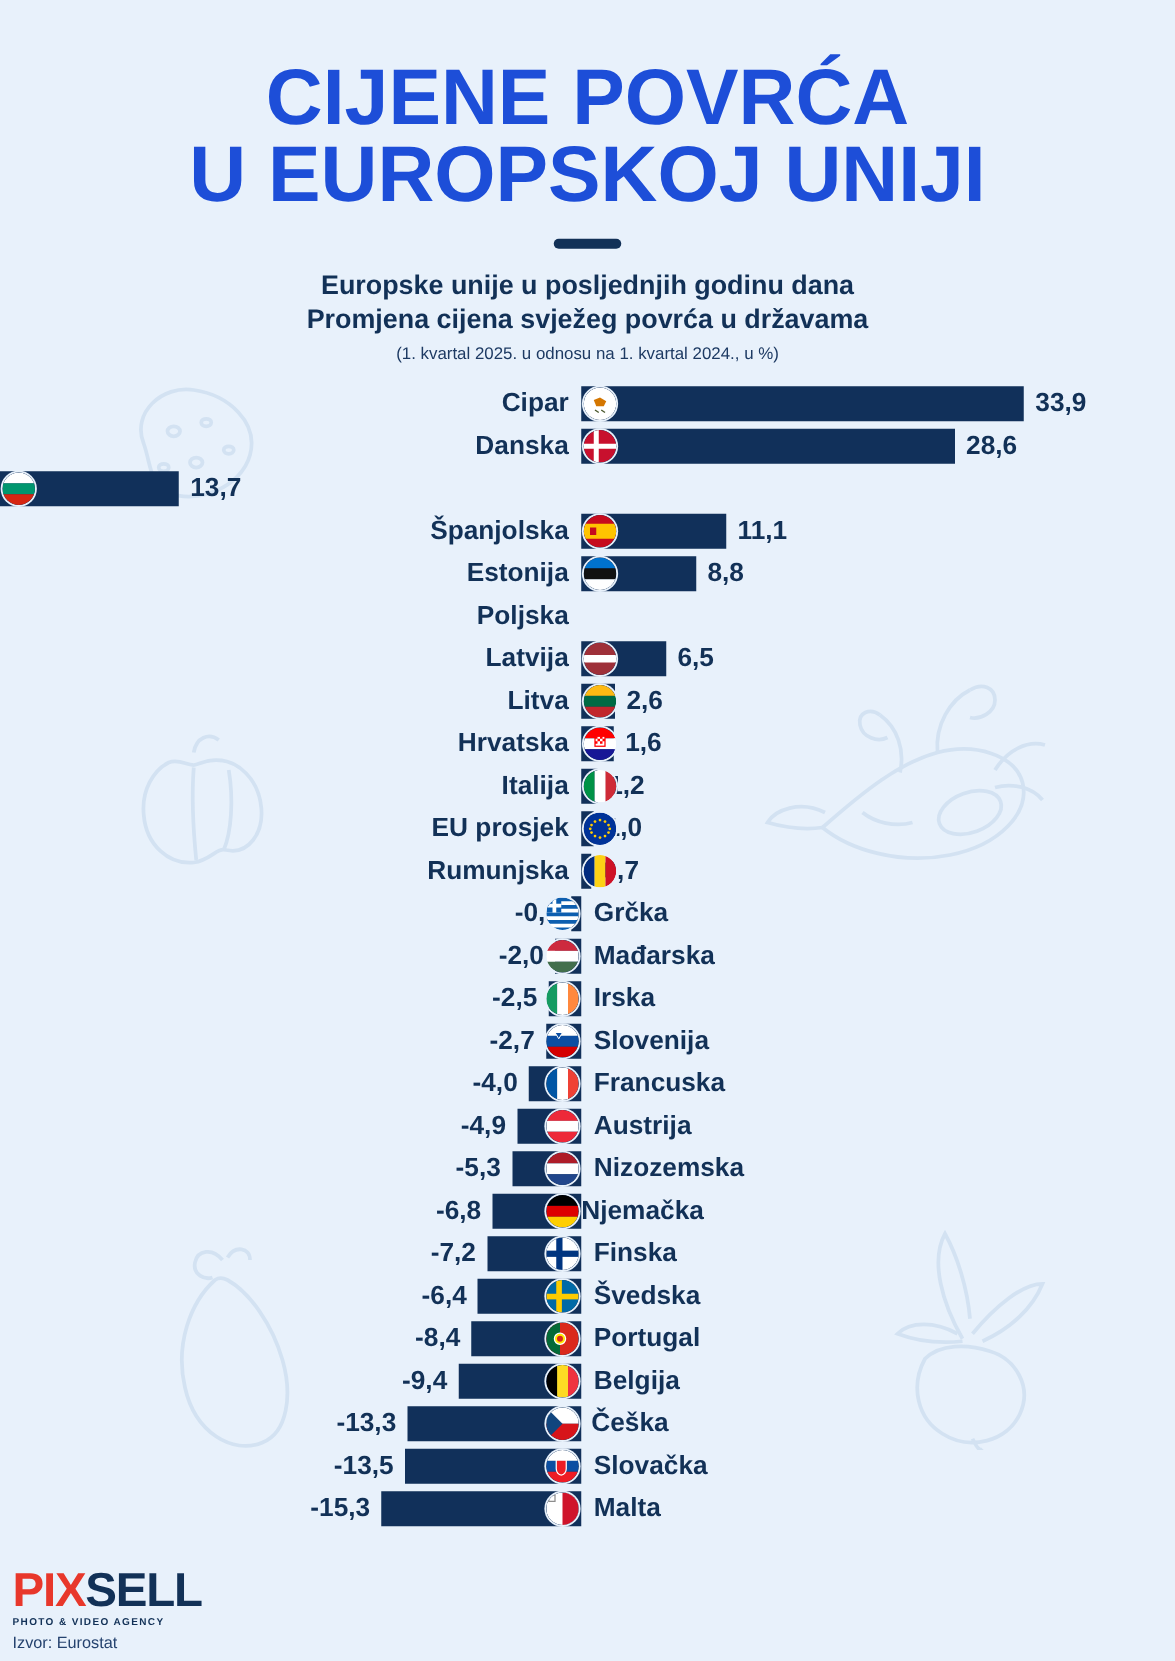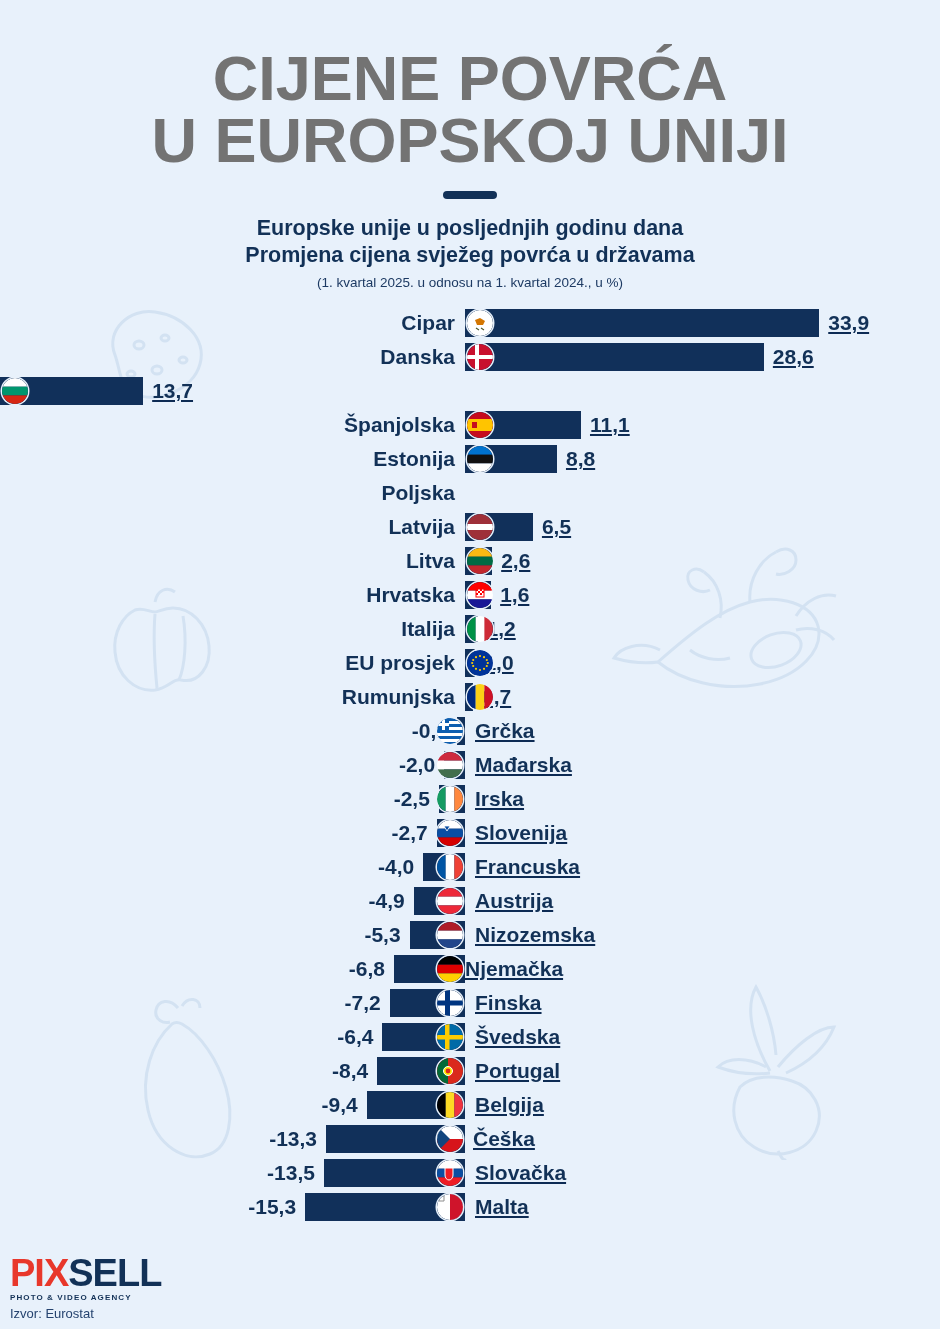--- a/index.html
+++ b/index.html
@@ -33,21 +33,21 @@
   
   .header {
     padding-top: 48px;
     text-align: center;
   }
   .title {
     font-size: 63px;
     font-weight: bold;
     letter-spacing: 0px;
     line-height: 0.98;
-    color: #737373;
+    color: #1d4ed8;
     margin: 0 auto;
     text-transform: uppercase;
   }
   .title .l2 { display: block; }
   .divider {
     width: 54px;
     height: 8px;
     background: #123157;
     border-radius: 4px;
     margin: 20px auto 16px auto;
@@ -84,21 +84,20 @@
     justify-content: flex-end;
     align-items: center;
     height: 100%;
   }
   .right-pane {
     width: 475px;
     display: flex;
     justify-content: flex-start;
     align-items: center;
     height: 100%;
-    text-decoration: underline;
   }
   .label {
     font-size: 21px;
     font-weight: bold;
     color: #123157;
     white-space: nowrap;
   }
   .label.pos { margin-right: 10px; }
   .value {
     font-size: 21px;

